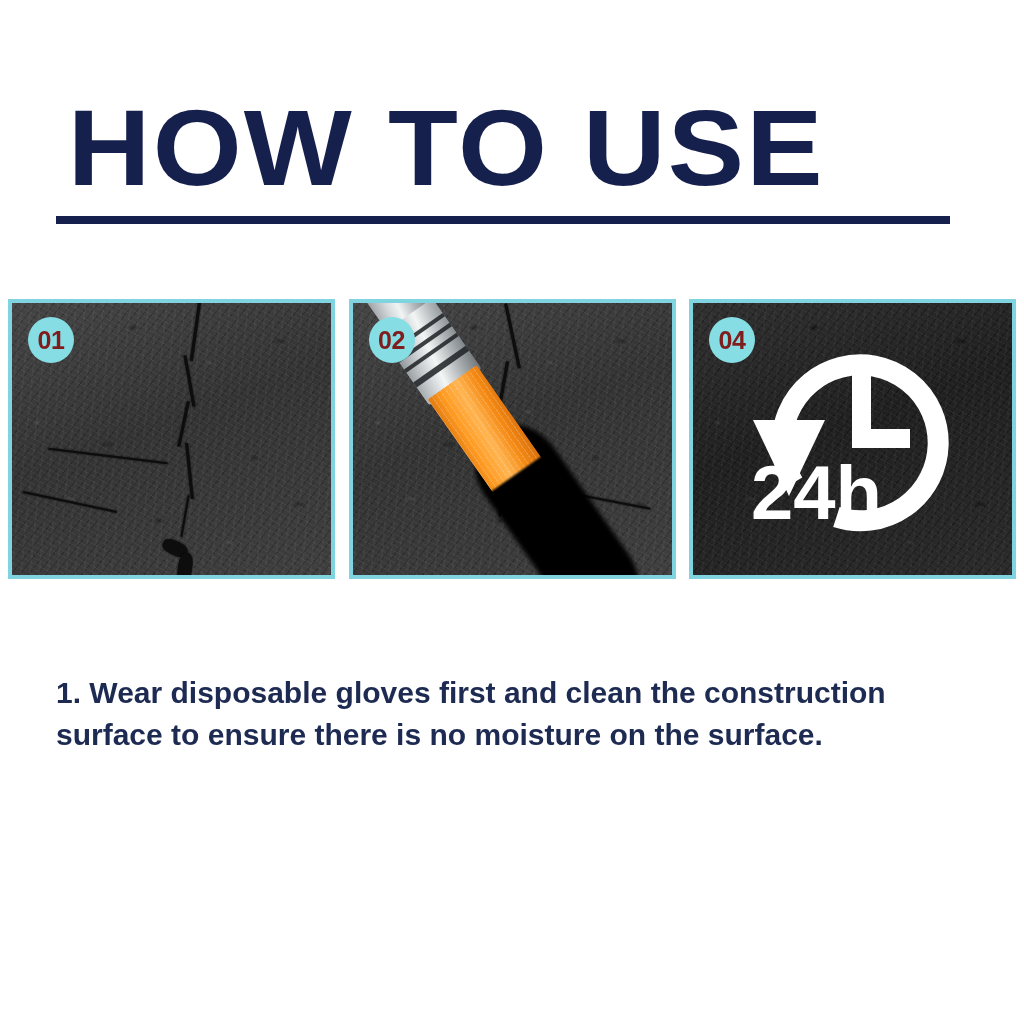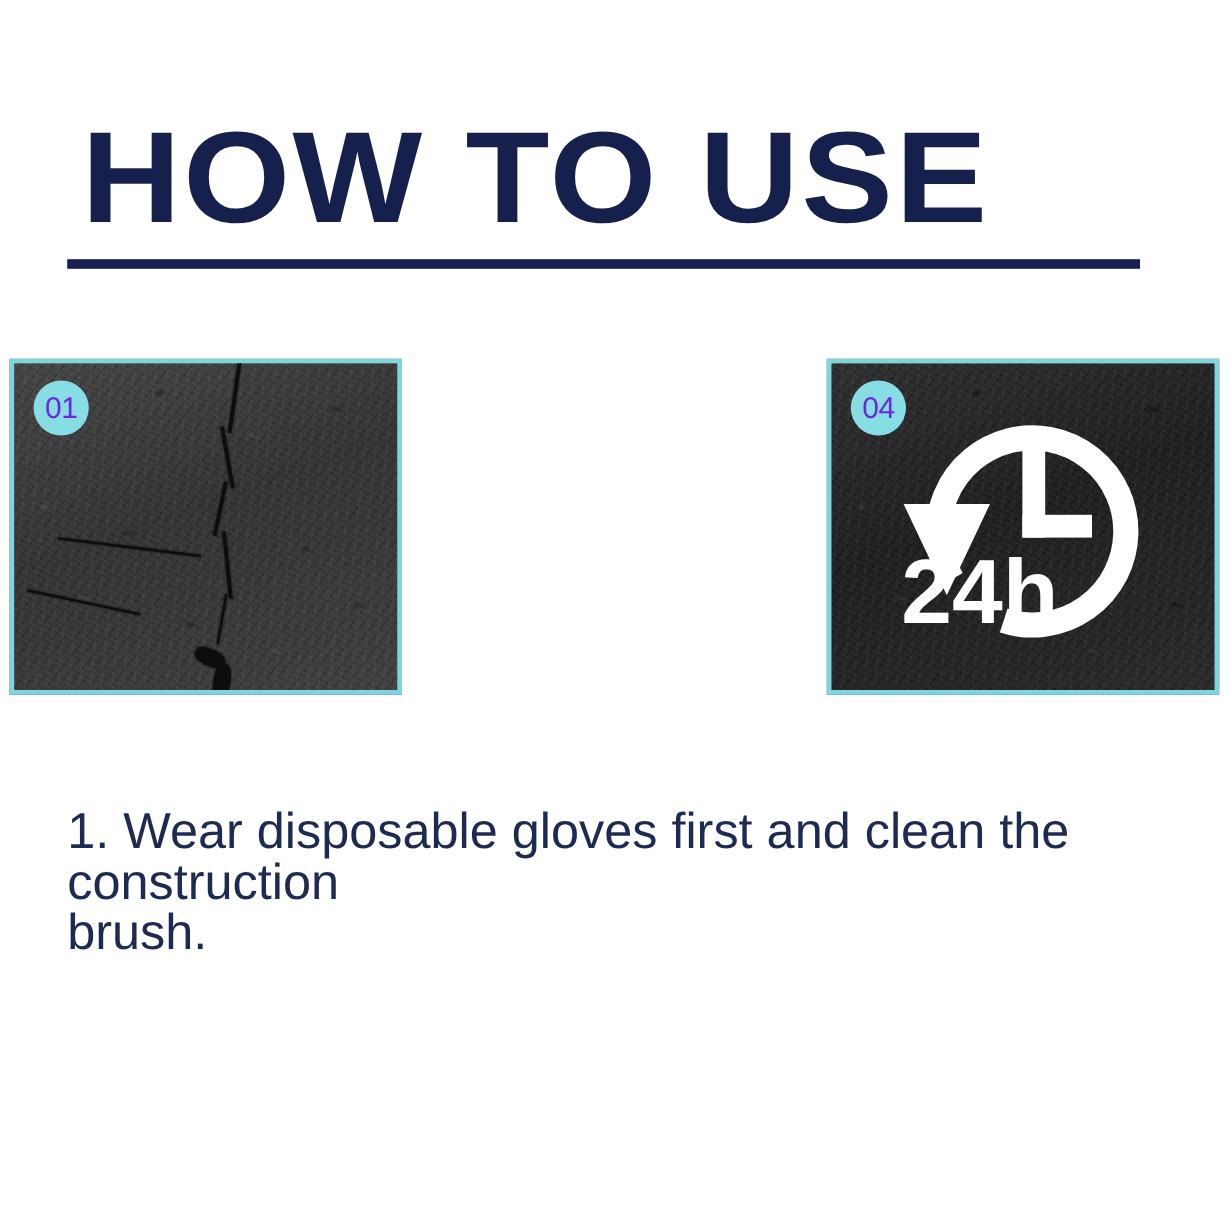--- a/index.html
+++ b/index.html
@@ -97,23 +97,23 @@
 
   
   .badge {
     position: absolute;
     left: 16px;
     top: 14px;
     width: 46px;
     height: 46px;
     border-radius: 50%;
     background: #86dde4;
-    color: #6d28d9;
-    font-family: "Liberation Sans", sans-serif;
-    font-weight: 400;
+    color: #7f1d1d;
+    font-family: "Liberation Sans", sans-serif;
+    font-weight: 700;
     font-size: 25px;
     line-height: 46px;
     text-align: center;
     letter-spacing: -0.5px;
     z-index: 5;
   }
 
   
   .brush-wrap {
     position: absolute;
@@ -200,23 +200,23 @@
   }
 
   
   .steps {
     position: absolute;
     left: 56px;
     top: 672px;
     width: 912px;
     color: #1d2a52;
     font-family: "Liberation Sans", sans-serif;
-    font-size: 42px;
+    font-size: 30px;
     line-height: 42px;
-    font-weight: 400;
+    font-weight: 700;
   }
   .step-line {
     margin: 0;
     padding: 0;
   }
 </style>
 </head>
 <body>
 
 <div class="title-block">
@@ -233,20 +233,43 @@
     <div class="crack" style="left:170px;top:98px;width:3px;height:46px;transform:rotate(12deg);"></div>
     <div class="crack" style="left:176px;top:140px;width:3px;height:56px;transform:rotate(-6deg);"></div>
     <div class="crack" style="left:172px;top:192px;width:2px;height:42px;transform:rotate(10deg);"></div>
     <div class="crack" style="left:36px;top:152px;width:120px;height:2px;transform:rotate(7deg);"></div>
     <div class="crack" style="left:10px;top:198px;width:96px;height:2px;transform:rotate(12deg);"></div>
     <div class="crack" style="left:150px;top:238px;width:26px;height:14px;border-radius:40%;transform:rotate(24deg);"></div>
     <div class="crack" style="left:166px;top:250px;width:14px;height:30px;border-radius:40%;transform:rotate(8deg);"></div>
     <div class="badge">01</div>
   </div>
 
+  <div class="panel">
+    <div class="panel-texture"></div>
+    <div class="crack" style="left:158px;top:0px;width:3px;height:66px;transform:rotate(-12deg);"></div>
+    <div class="crack" style="left:148px;top:58px;width:3px;height:58px;transform:rotate(10deg);"></div>
+    <div class="crack" style="left:154px;top:112px;width:3px;height:50px;transform:rotate(-8deg);"></div>
+    <div class="crack" style="left:150px;top:158px;width:2px;height:56px;transform:rotate(9deg);"></div>
+    <div class="crack" style="left:206px;top:196px;width:92px;height:2px;transform:rotate(11deg);"></div>
+    <div class="brush-wrap">
+      <div class="paint-stroke"></div>
+      <div class="brush">
+        <div class="brush-handle"></div>
+        <div class="brush-ferrule">
+          <div class="ferrule-line" style="top:18px;"></div>
+          <div class="ferrule-line" style="top:30px;"></div>
+          <div class="ferrule-line" style="top:42px;"></div>
+          <div class="ferrule-line" style="top:58px;height:6px;"></div>
+        </div>
+        <div class="brush-bristles"></div>
+        <div class="bristle-tip"></div>
+      </div>
+    </div>
+    <div class="badge">02</div>
+  </div>
 
   <div class="panel">
     <div class="panel-texture dark"></div>
     <svg class="icon-24h" viewBox="0 0 240 230">
 
       <path d="M 54 150
                A 78 78 0 1 1 92 190" fill="none" stroke="#ffffff" stroke-width="21" stroke-linecap="butt" transform="rotate(-8 120 110)"></path>
 
       <polygon points="20,96 92,96 56,172" fill="#ffffff"></polygon>
 
@@ -255,14 +278,14 @@
 
       <text x="18" y="195" font-family="Liberation Sans, sans-serif" font-size="76" font-weight="700" fill="#ffffff">24h</text>
     </svg>
     <div class="badge">04</div>
   </div>
 
 </div>
 
 <div class="steps">
   <p class="step-line">1. Wear disposable gloves first and clean the construction</p>
-  <p class="step-line">brush.</p>
+  <p class="step-line">surface to ensure there is no moisture on the surface.</p>
 </div>
 
 </body></html>

